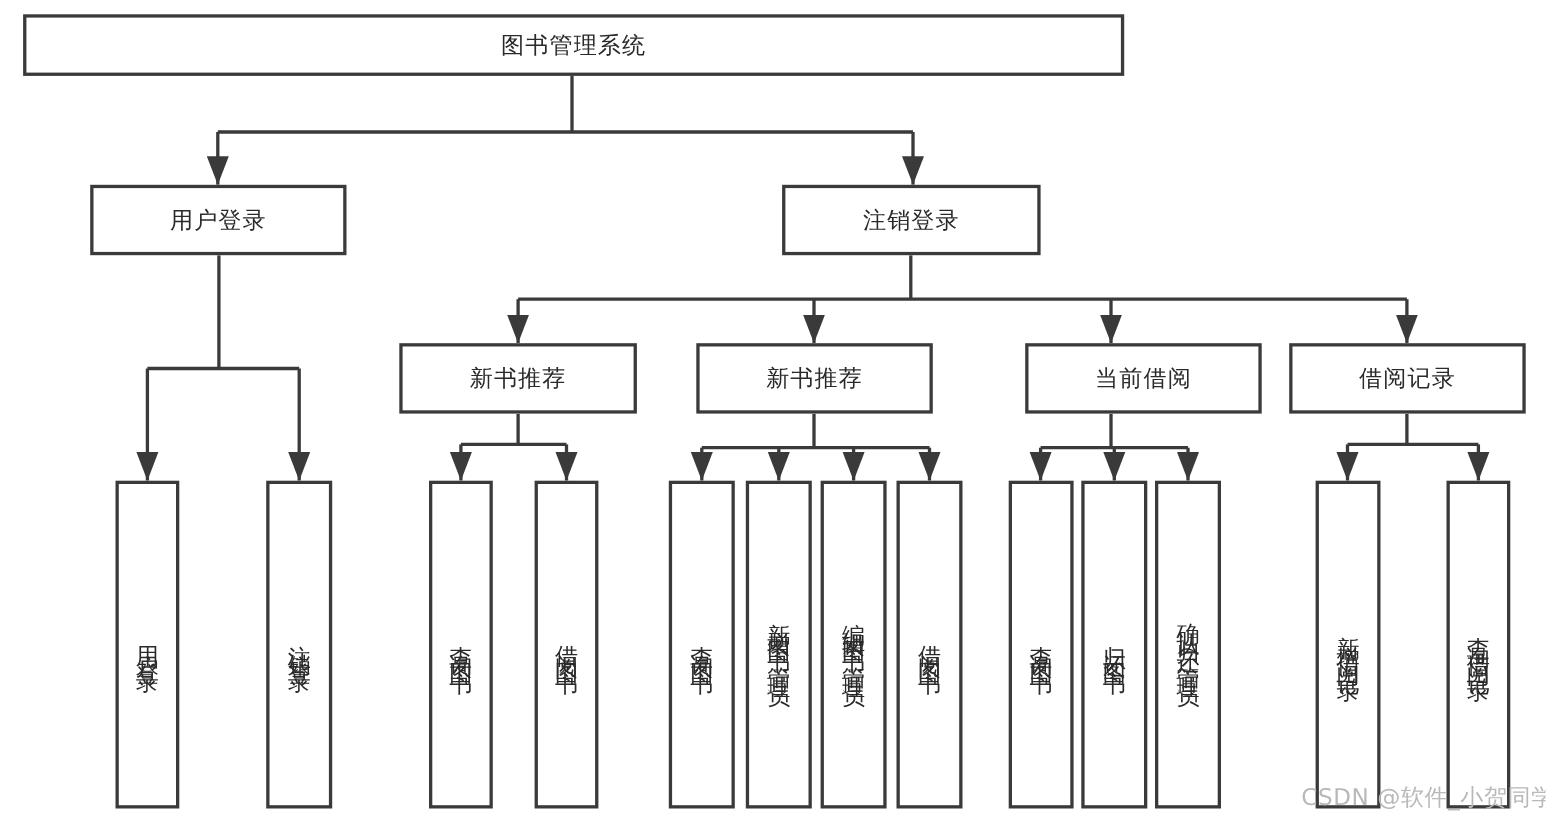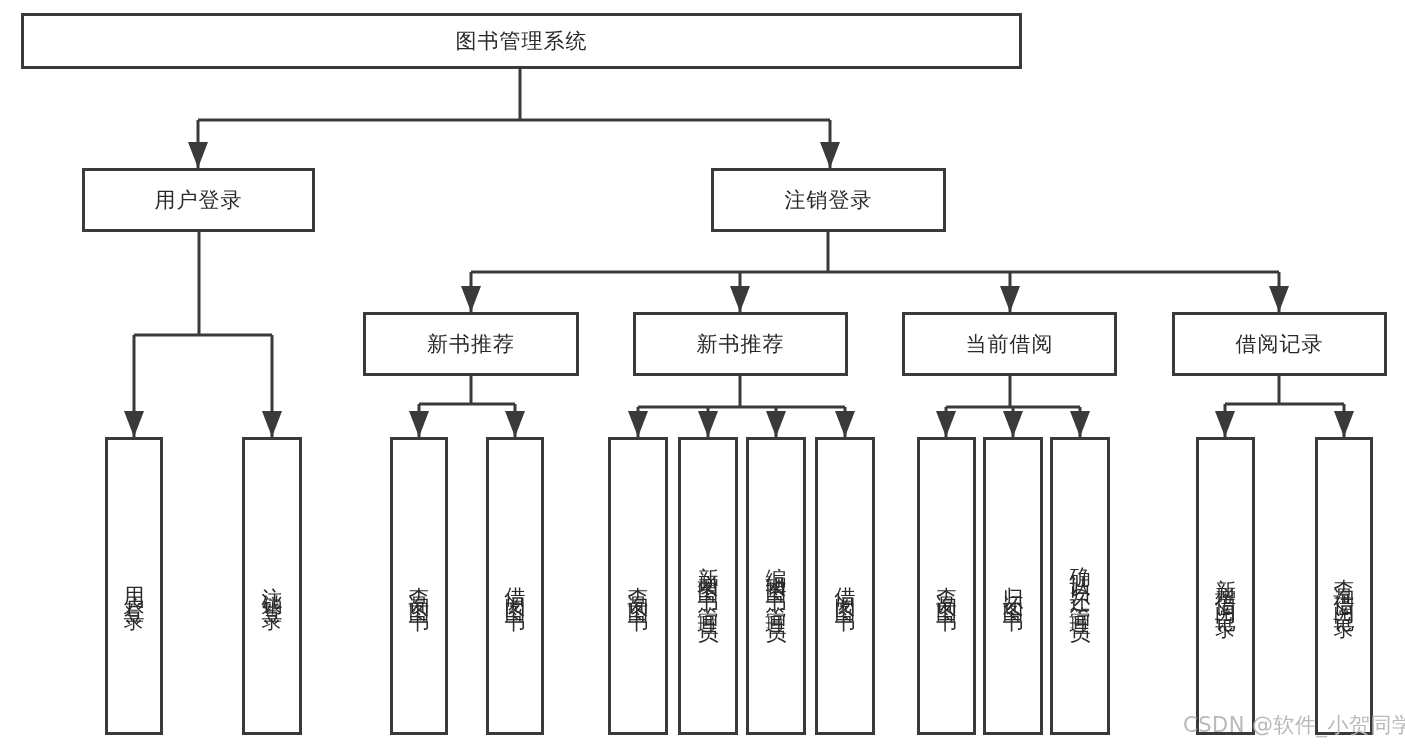--- a/index.html
+++ b/index.html
@@ -125,21 +125,21 @@
   <div class="node" style="left:711px; top:168px; width:235px; height:64px;">
     <span class="h-label">注销登录</span>
   </div>
 
   <div class="node" style="left:363px; top:312px; width:216px; height:64px;">
     <span class="h-label">新书推荐</span>
   </div>
   <div class="node" style="left:633px; top:312px; width:215px; height:64px;">
     <span class="h-label">新书推荐</span>
   </div>
-  <div class="node" style="left:902px; top:312px; width:215px; height:64px;">
+  <div class="node" style="left:932px; top:312px; width:215px; height:64px;">
     <span class="h-label">当前借阅</span>
   </div>
   <div class="node" style="left:1172px; top:312px; width:215px; height:64px;">
     <span class="h-label">借阅记录</span>
   </div>
 
   <div class="node leaf" style="left:105px; top:437px; width:58px; height:298px;">
     <span class="vtext">用户登录</span>
   </div>
   <div class="node leaf" style="left:242px; top:437px; width:60px; height:298px;">

